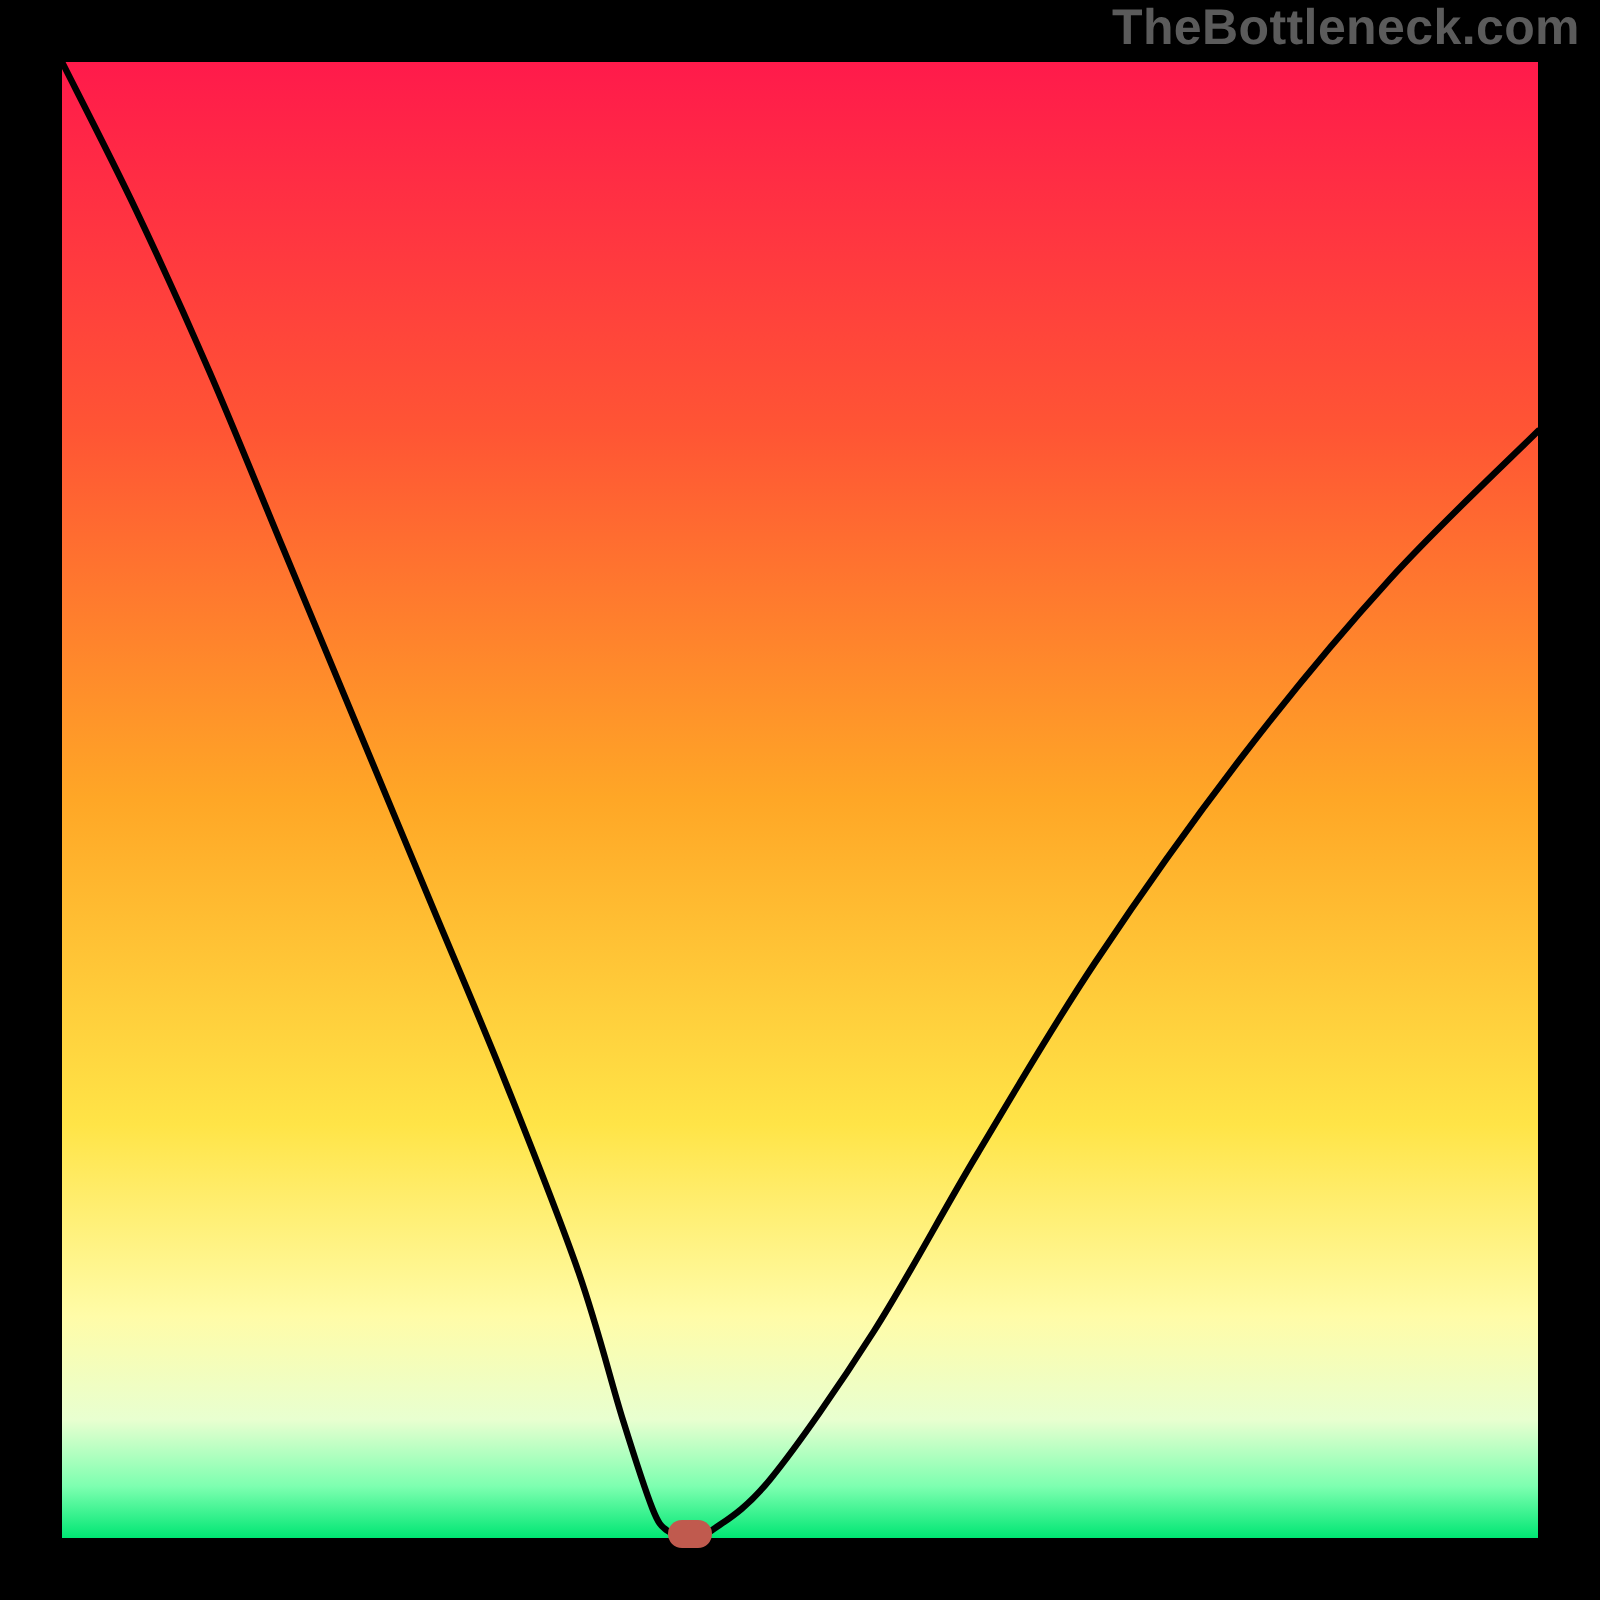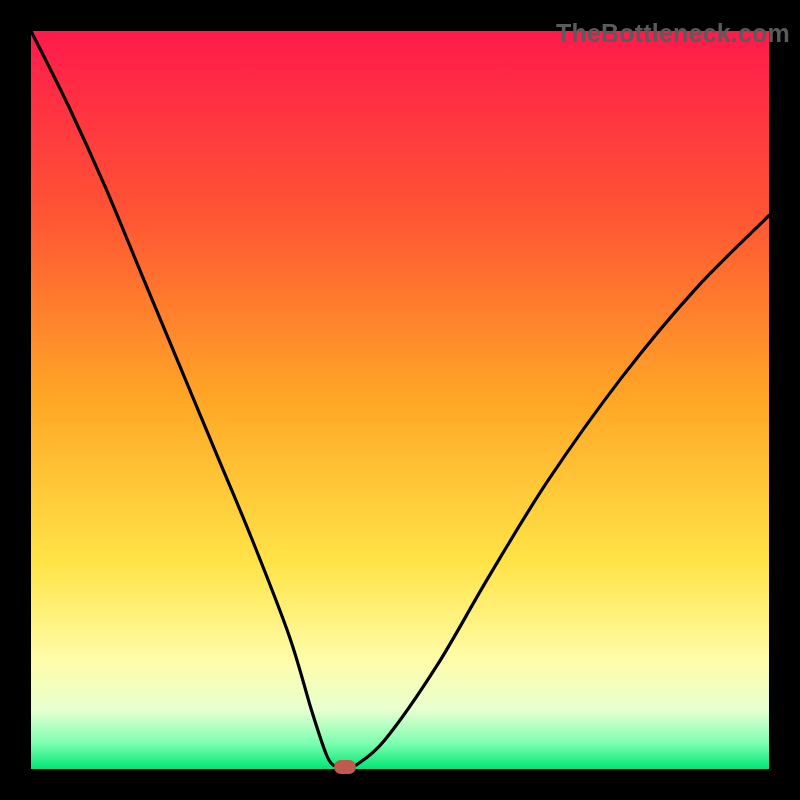--- a/index.html
+++ b/index.html
@@ -12,21 +12,21 @@
     font-family: Arial, Helvetica, sans-serif;
   }
   .frame {
     position: relative;
     width: 800px;
     height: 800px;
     background: #000;
   }
   .watermark {
     position: absolute;
-    top: 19px;
+    top: 0;
     right: 10px;
     color: #5b5b5b;
     font-size: 25px;
     font-weight: bold;
     letter-spacing: 0.2px;
     z-index: 10;
   }
   .plot {
     position: absolute;
     left: 31px;

